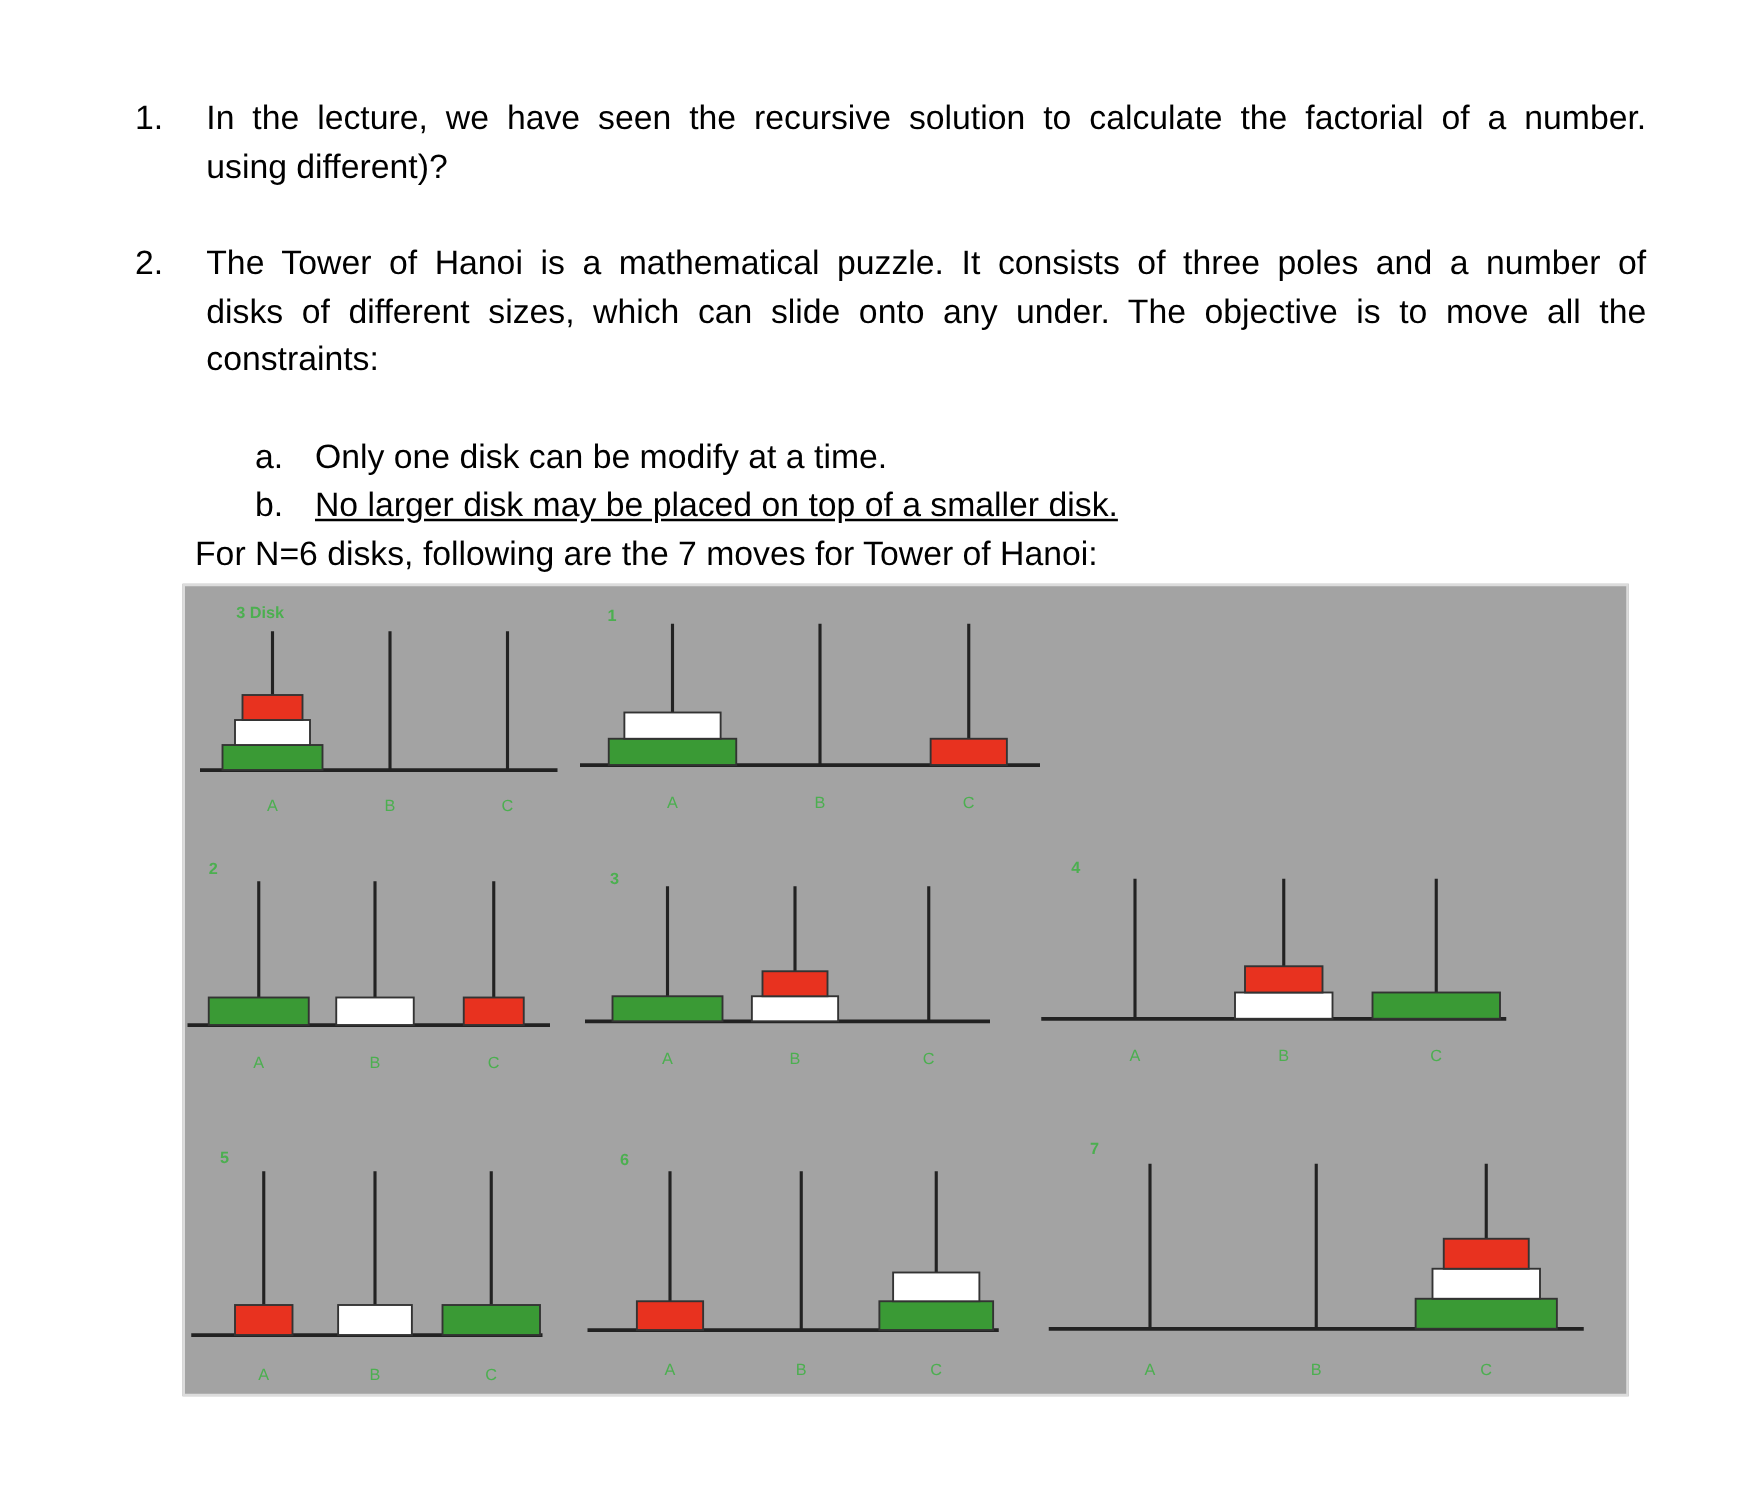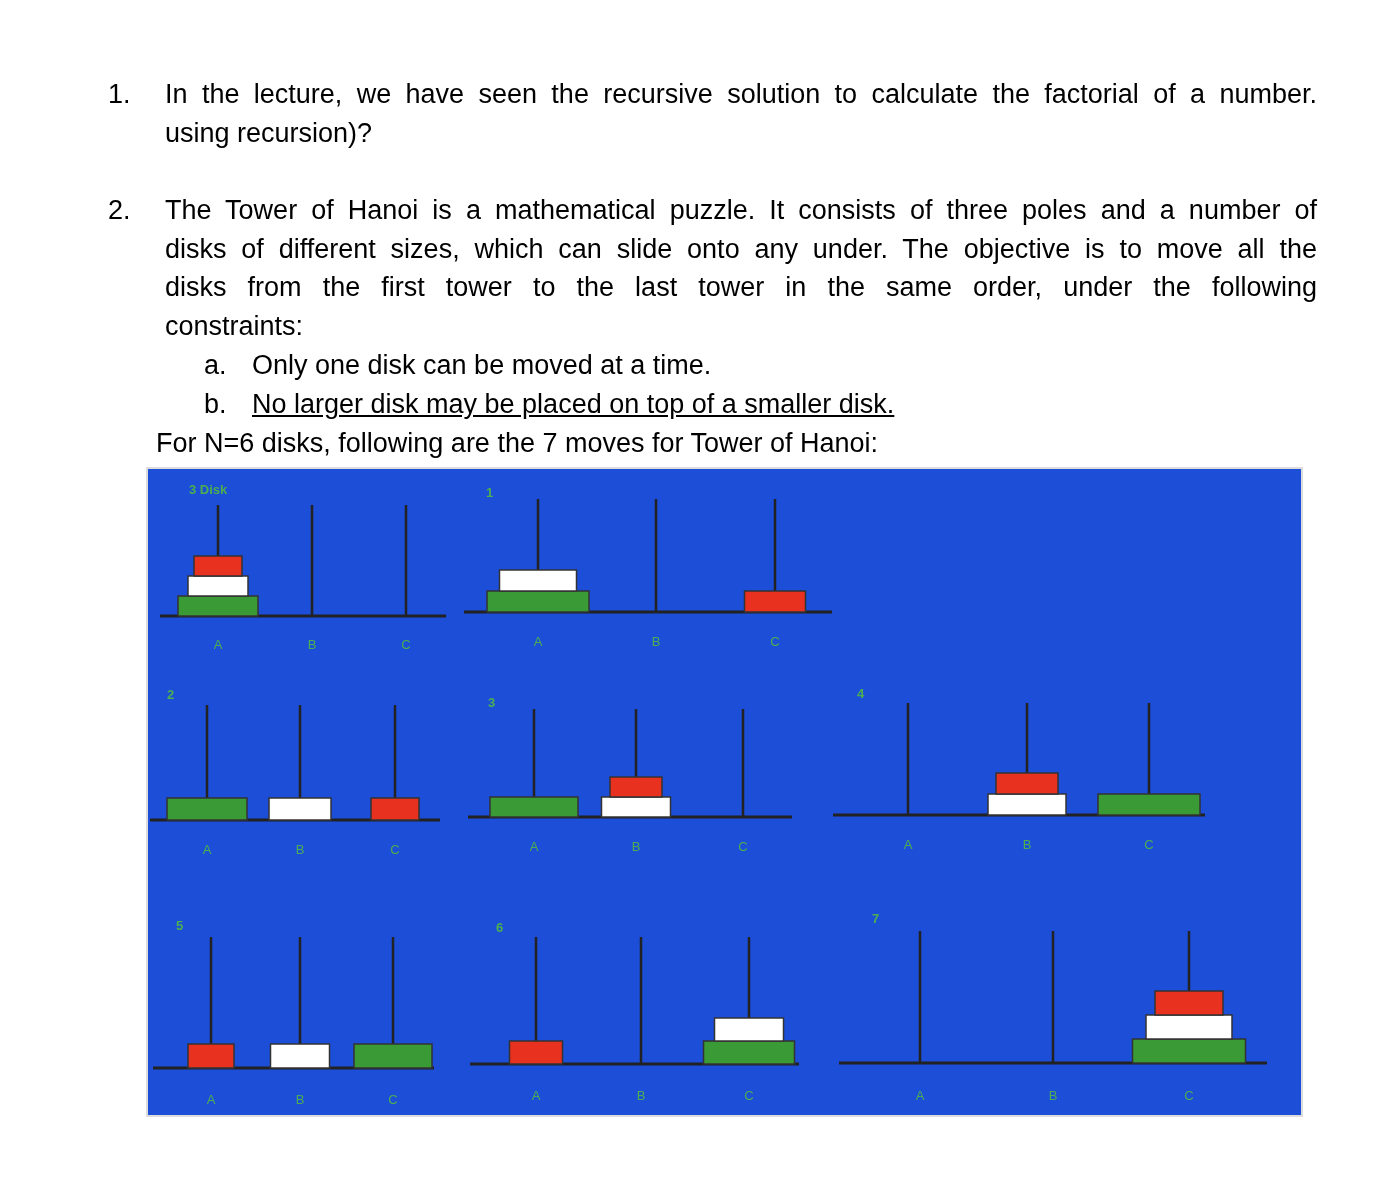--- a/index.html
+++ b/index.html
@@ -5,47 +5,46 @@
   html, body { margin:0; padding:0; background:#ffffff; }
   body { width:1398px; height:1188px; position:relative; overflow:hidden;
          font-family:"Liberation Sans", sans-serif; color:#000; }
   .item { position:absolute; font-size:27px; line-height:38.7px; }
   .num { position:absolute; left:108px; width:40px; }
   .para { position:absolute; left:165px; width:1152px; text-align:justify; text-align-last:left; }
   .line { display:block; white-space:nowrap; }
   .just { display:block; text-align:justify; text-align-last:justify; }
   .sub { position:absolute; font-size:27px; line-height:38.7px; white-space:nowrap; }
   .figure { position:absolute; left:146px; top:467px; width:1157px; height:650px;
-            border:2px solid #dcdcdc; box-sizing:border-box; background:#1d4ed8; }
+            border:2px solid #dcdcdc; box-sizing:border-box; background:#a3a3a3; }
   svg text { font-family:"Liberation Sans", sans-serif; }
 </style>
 </head>
 <body>
 
 <div class="item" style="top:75px; left:0; width:1398px;">
   <span class="num">1.</span>
   <div class="para">
     <span class="just">In the lecture, we have seen the recursive solution to calculate the factorial of a number.</span>
-    <span class="line">using recursion)?</span>
+    <span class="line">using different)?</span>
   </div>
 </div>
 
 <div class="item" style="top:191px; left:0; width:1398px;">
   <span class="num">2.</span>
   <div class="para">
     <span class="just">The Tower of Hanoi is a mathematical puzzle. It consists of three poles and a number of</span>
     <span class="just">disks of different sizes, which can slide onto any under. The objective is to move all the</span>
-    <span class="just">disks from the first tower to the last tower in the same order, under the following</span>
     <span class="line">constraints:</span>
   </div>
 </div>
 
 <div class="sub" style="top:346px; left:204px;">
   <span>a.</span>
-  <span style="position:absolute; left:48px;">Only one disk can be moved at a time.</span>
+  <span style="position:absolute; left:48px;">Only one disk can be modify at a time.</span>
 </div>
 <div class="sub" style="top:385px; left:204px;">
   <span>b.</span>
   <span style="position:absolute; left:48px;text-decoration:underline;">No larger disk may be placed on top of a smaller disk.</span>
 </div>
 <div class="sub" style="top:424px; left:156px;">For N=6 disks, following are the 7 moves for Tower of Hanoi:</div>
 
 <div class="figure">
   <svg id="hanoi-svg" width="1157" height="650" viewBox="0 0 1157 650">
       <g>

